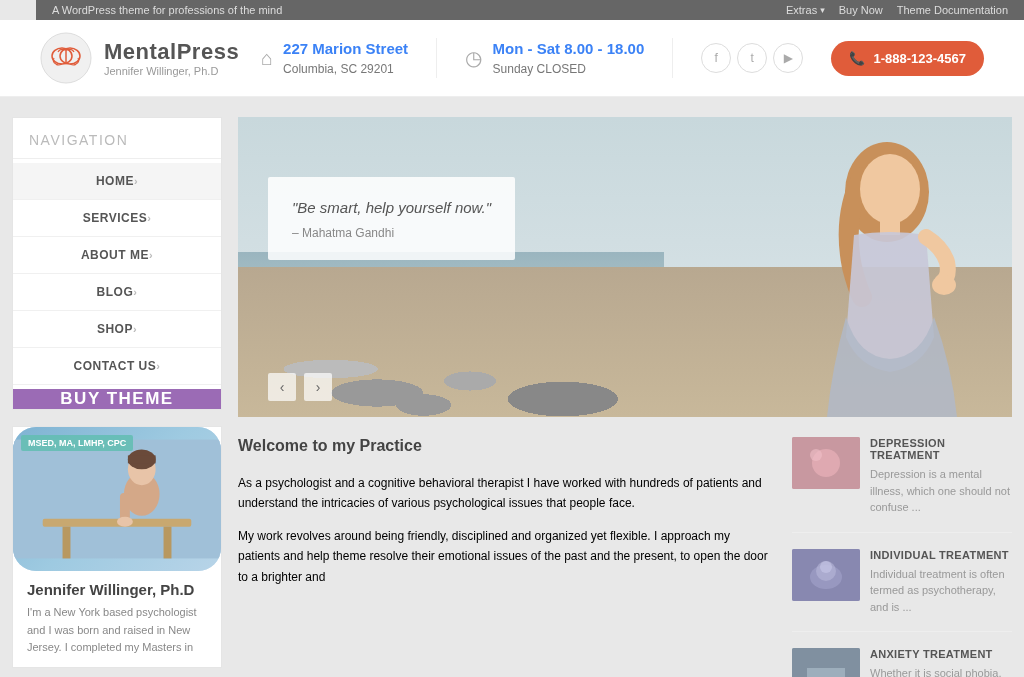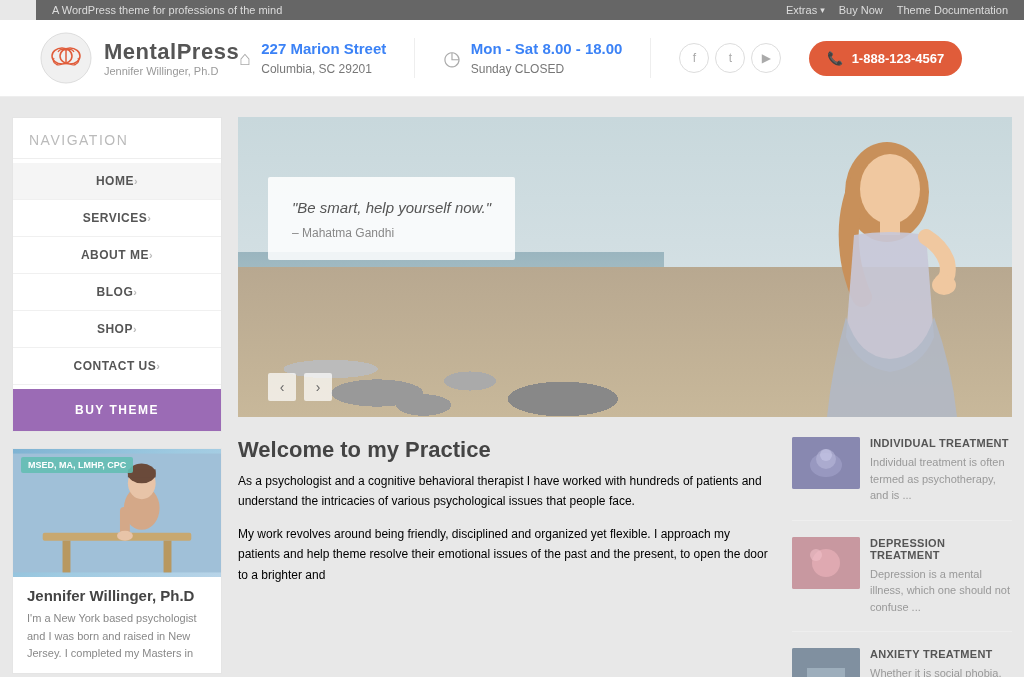--- a/index.html
+++ b/index.html
@@ -20,20 +20,21 @@
     .admin-bar-right a { color: #ddd; text-decoration: none; font-size: 11px; }
     .extras-menu { display: flex; align-items: center; gap: 3px; cursor: pointer; }
     .extras-arrow { font-size: 9px; }
 
     
     .site-header {
       background: #fff;
       padding: 12px 40px;
       display: flex;
       align-items: center;
+      justify-content: space-between;
       border-bottom: 1px solid #eee;
     }
     .logo-area { display: flex; align-items: center; gap: 12px; }
     .logo-icon { width: 52px; height: 52px; }
     .logo-text h1 { font-size: 22px; font-weight: 700; color: #555; letter-spacing: 0.5px; }
     .logo-text p { font-size: 11px; color: #999; }
 
     .header-info { display: flex; align-items: center; gap: 28px; }
     .info-block { display: flex; align-items: center; gap: 10px; }
     .info-icon { color: #aaa; font-size: 20px; }
@@ -103,41 +104,42 @@
       border-bottom: 1px solid #f0f0f0;
     }
     .nav-item.active { background: #f5f5f5; }
     .nav-arrow { color: #bbb; font-size: 11px; }
 
     .buy-theme-btn {
       background: #9b6bb5;
       color: #fff;
       border: none;
       width: 100%;
-      padding: 14px;
-      font-size: 12px;
+      padding: 0;
+      font-size: 17px;
       font-weight: 700;
       letter-spacing: 1.5px;
       cursor: pointer;
       margin-top: 4px;
     }
 
     
     .profile-card {
       background: #fff;
       border: 1px solid #e5e5e5;
       margin-top: 16px;
       overflow: hidden;
     }
     .profile-img-area {
       width: 100%;
-      height: 128px;
+      height: 144px;
       background: linear-gradient(135deg, #b8d4e8 0%, #c8dff0 100%);
       overflow: hidden;
       position: relative;
+      border-radius: 23px;
     }
     .profile-img-placeholder {
       width: 100%;
       height: 100%;
       background: linear-gradient(135deg, #7fb3d3 0%, #9ecae1 50%, #b8d4e8 100%);
       display: flex;
       align-items: center;
       justify-content: center;
       position: relative;
       overflow: hidden;
@@ -247,21 +249,21 @@
       width: 200px;
       height: 280px;
     }
 
     
     .content-section {
       display: flex;
       gap: 20px;
     }
     .welcome-text { flex: 1; }
-    .welcome-text h2 { font-size: 22px; font-weight: 700; color: #444; margin-bottom: 8px; }
+    .welcome-text h2 { font-size: 16px; font-weight: 700; color: #444; margin-bottom: 18px; }
     .welcome-text p { font-size: 12px; color: #000000; line-height: 1.7; margin-bottom: 12px; }
 
     
     .treatment-cards { width: 220px; flex-shrink: 0; }
     .treatment-card {
       display: flex;
       gap: 10px;
       margin-bottom: 16px;
       padding-bottom: 16px;
       border-bottom: 1px solid #eee;
@@ -457,51 +459,51 @@
     </div>
 
     <div class="content-section">
       <div class="welcome-text">
         <h2>Welcome to my Practice</h2>
         <p>As a psychologist and a cognitive behavioral therapist I have worked with hundreds of patients and understand the intricacies of various psychological issues that people face.</p>
         <p>My work revolves around being friendly, disciplined and organized yet flexible. I approach my patients and help theme resolve their emotional issues of the past and the present, to open the door to a brighter and</p>
       </div>
 
       <div class="treatment-cards">
+
+        <div class="treatment-card">
+          <div class="treatment-thumb thumb-depression">
+            <svg width="68" height="52" viewBox="0 0 68 52" xmlns="http://www.w3.org/2000/svg">
+              <rect width="68" height="52" fill="#c898a0"></rect>
+              <circle cx="34" cy="26" r="14" fill="#e8b0b8" opacity="0.7"></circle>
+              <circle cx="24" cy="18" r="6" fill="#f0c0c8" opacity="0.6"></circle>
+            </svg>
+          </div>
+          <div class="treatment-info">
+            <h4>DEPRESSION TREATMENT</h4>
+            <p>Depression is a mental illness, which one should not confuse ...</p>
+          </div>
+        </div>
 
         <div class="treatment-card">
           <div class="treatment-thumb thumb-individual">
             <svg width="68" height="52" viewBox="0 0 68 52" xmlns="http://www.w3.org/2000/svg">
               <rect width="68" height="52" fill="#8888b0"></rect>
               <ellipse cx="34" cy="28" rx="16" ry="12" fill="#a0a0c8" opacity="0.7"></ellipse>
               <ellipse cx="34" cy="22" rx="10" ry="10" fill="#b8b8d8" opacity="0.6"></ellipse>
               <circle cx="34" cy="18" r="6" fill="#c8c8e8" opacity="0.6"></circle>
             </svg>
           </div>
           <div class="treatment-info">
             <h4>INDIVIDUAL TREATMENT</h4>
             <p>Individual treatment is often termed as psychotherapy, and is ...</p>
           </div>
         </div>
 
         <div class="treatment-card">
-          <div class="treatment-thumb thumb-depression">
-            <svg width="68" height="52" viewBox="0 0 68 52" xmlns="http://www.w3.org/2000/svg">
-              <rect width="68" height="52" fill="#c898a0"></rect>
-              <circle cx="34" cy="26" r="14" fill="#e8b0b8" opacity="0.7"></circle>
-              <circle cx="24" cy="18" r="6" fill="#f0c0c8" opacity="0.6"></circle>
-            </svg>
-          </div>
-          <div class="treatment-info">
-            <h4>DEPRESSION TREATMENT</h4>
-            <p>Depression is a mental illness, which one should not confuse ...</p>
-          </div>
-        </div>
-
-        <div class="treatment-card">
           <div class="treatment-thumb thumb-anxiety">
             <svg width="68" height="52" viewBox="0 0 68 52" xmlns="http://www.w3.org/2000/svg">
               <rect width="68" height="52" fill="#8090a0"></rect>
               <rect x="10" y="30" width="48" height="15" fill="#9aa8b8" opacity="0.8"></rect>
               <rect x="15" y="20" width="38" height="15" fill="#aabbc8" opacity="0.7"></rect>
             </svg>
           </div>
           <div class="treatment-info">
             <h4>ANXIETY TREATMENT</h4>
             <p>Whether it is social phobia, specific ...</p>

